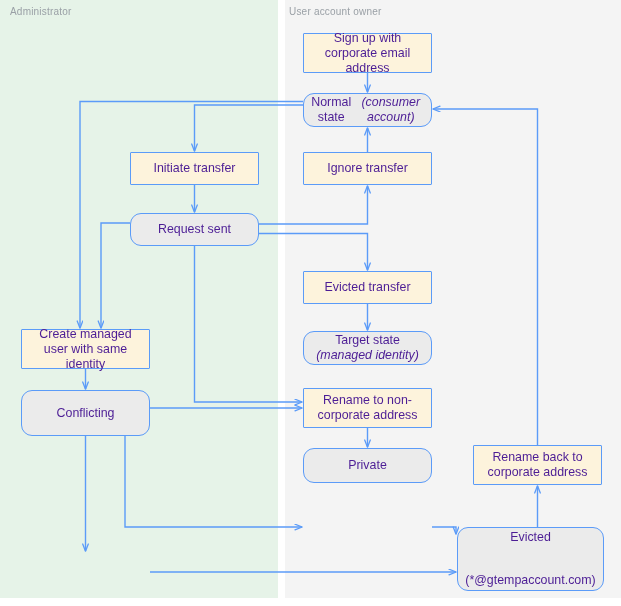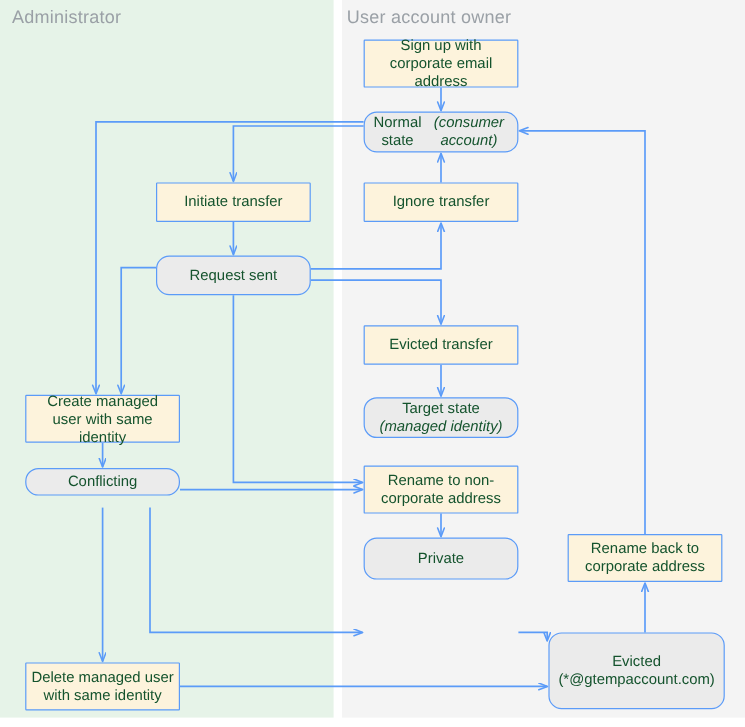--- a/index.html
+++ b/index.html
@@ -1,22 +1,22 @@
 <!DOCTYPE html>
 <html><head>
 <meta charset="utf-8">
 <style>
   html,body{margin:0;padding:0;background:#ffffff;}
   body{font-family:"Liberation Sans",sans-serif;}
   #canvas{position:relative;width:621px;height:606px;overflow:hidden;background:#fff;}
   #edges{position:absolute;left:0;top:0;width:621px;height:606px;}
   .lane{position:absolute;}
-  .lane-title{position:absolute;font-size:15px;color:#9aa0a6;letter-spacing:.2px;white-space:nowrap;}
+  .lane-title{position:absolute;font-size:10px;color:#9aa0a6;letter-spacing:.2px;white-space:nowrap;}
   .node{position:absolute;box-sizing:border-box;display:flex;align-items:center;justify-content:center;
-        text-align:center;font-size:12.4px;color:#14532d;line-height:15px;padding:2px 4px;}
+        text-align:center;font-size:12.4px;color:#4c1d95;line-height:15px;padding:2px 4px;}
   .node.action{background:#fdf3dc;border:1.3px solid #5b9bf8;border-radius:1px;}
   .node.state{background:#ebebeb;border:1.3px solid #5b9bf8;border-radius:11px;}
   .node span{display:block;}
   .node .it{font-style:italic;}
 </style>
 </head>
 <body>
 
 <div id="canvas">
 
@@ -105,35 +105,32 @@
   </div>
 
   <div class="node action" style="left:21px;top:329px;width:129px;height:40px;">
     <span>Create managed user with same identity</span>
   </div>
 
   <div class="node action" style="left:303px;top:388px;width:129px;height:40px;">
     <span>Rename to non-corporate address</span>
   </div>
 
-  <div class="node state" style="left:21px;top:390px;width:129px;height:23px;">
+  <div class="node state" style="left:21px;top:390px;width:129px;height:46px;">
     <span>Conflicting</span>
   </div>
 
   <div class="node state" style="left:303px;top:448px;width:129px;height:35px;">
     <span>Private</span>
   </div>
 
   <div class="node action" style="left:473px;top:445px;width:129px;height:40px;justify-content:flex-end;">
     <span>Rename back to corporate address</span>
   </div>
 
 
-  <div class="node action" style="left:21px;top:552px;width:129px;height:40px;">
-    <span>Delete managed user with same identity</span>
-  </div>
 
-  <div class="node state" style="left:457px;top:527px;width:147px;height:64px;flex-direction:column;justify-content:center;">
+  <div class="node state" style="left:457px;top:527px;width:147px;height:64px;flex-direction:column;justify-content:space-between;">
     <span>Evicted</span>
     <span>(*@gtempaccount.com)</span>
   </div>
 
 </div>
 
 </body></html>

